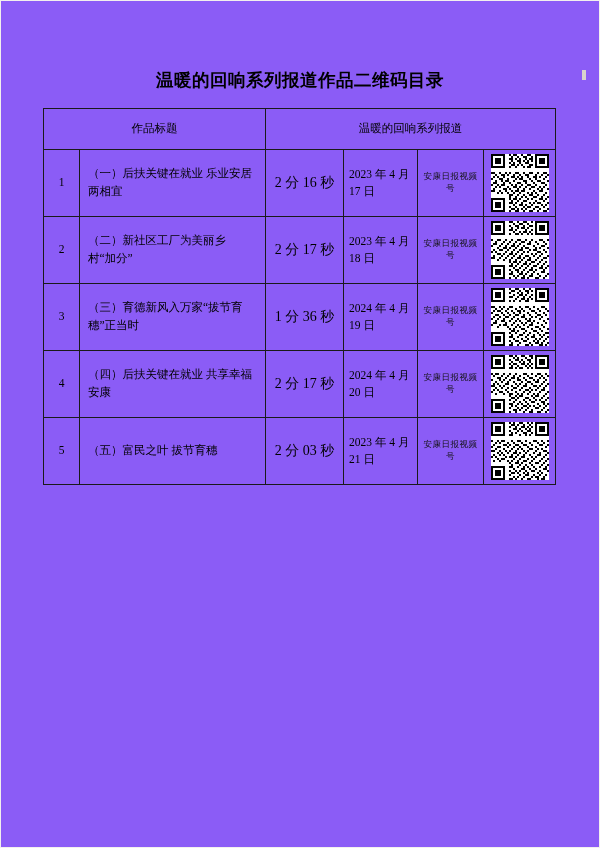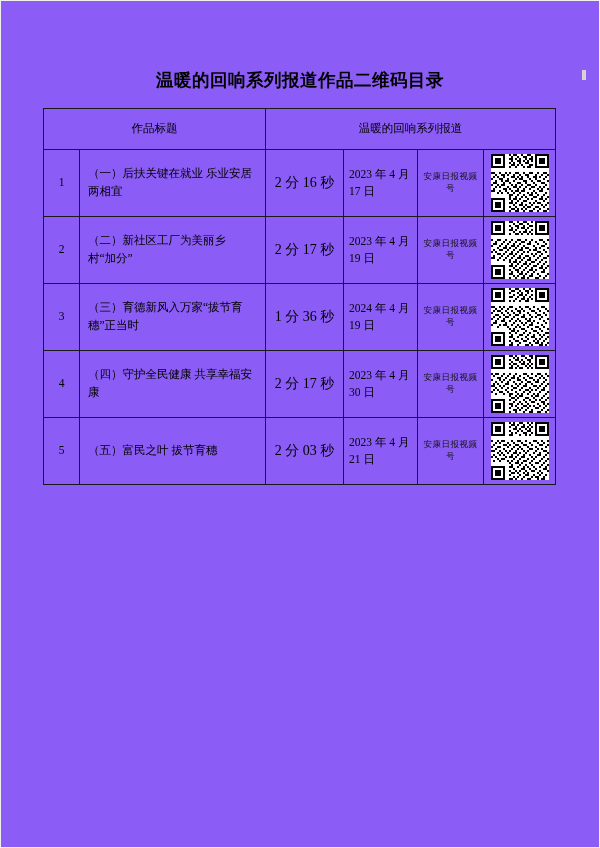--- a/index.html
+++ b/index.html
@@ -345,21 +345,21 @@
                 <rect x="26" y="28" width="2" height="1"></rect>
             </g>
           </svg>
         </td>
       </tr>
 
       <tr class="data-row">
         <td class="c-seq">2</td>
         <td class="c-title">（二）新社区工厂为美丽乡村“加分”</td>
         <td class="c-len">2 分 17 秒</td>
-        <td class="c-date">2023 年 4 月 19 日</td>
+        <td class="c-date">2023 年 4 月 18 日</td>
         <td class="c-page">安康日报视频号</td>
         <td class="c-qr">
           <svg class="qr" viewBox="0 0 29 29" shape-rendering="crispEdges">
             <rect width="29" height="29" fill="#ffffff"></rect>
             <g fill="#000000">
               <rect x="0" y="0" width="7" height="7"></rect>
                 <rect x="1" y="1" width="5" height="5" fill="#ffffff"></rect>
                 <rect x="2" y="2" width="3" height="3"></rect>
               <rect x="22" y="0" width="7" height="7"></rect>
                 <rect x="23" y="1" width="5" height="5" fill="#ffffff"></rect>
@@ -738,23 +738,23 @@
                 <rect x="20" y="28" width="1" height="1"></rect>
                 <rect x="24" y="28" width="2" height="1"></rect>
                 <rect x="27" y="28" width="1" height="1"></rect>
             </g>
           </svg>
         </td>
       </tr>
 
       <tr class="data-row">
         <td class="c-seq">4</td>
-        <td class="c-title">（四）守护全民健康  共享幸福安康</td>
+        <td class="c-title">（四）后扶关键在就业  共享幸福安康</td>
         <td class="c-len">2 分 17 秒</td>
-        <td class="c-date">2023 年 4 月 30 日</td>
+        <td class="c-date">2024 年 4 月 20 日</td>
         <td class="c-page">安康日报视频号</td>
         <td class="c-qr">
           <svg class="qr" viewBox="0 0 29 29" shape-rendering="crispEdges">
             <rect width="29" height="29" fill="#ffffff"></rect>
             <g fill="#000000">
               <rect x="0" y="0" width="7" height="7"></rect>
                 <rect x="1" y="1" width="5" height="5" fill="#ffffff"></rect>
                 <rect x="2" y="2" width="3" height="3"></rect>
               <rect x="22" y="0" width="7" height="7"></rect>
                 <rect x="23" y="1" width="5" height="5" fill="#ffffff"></rect>

